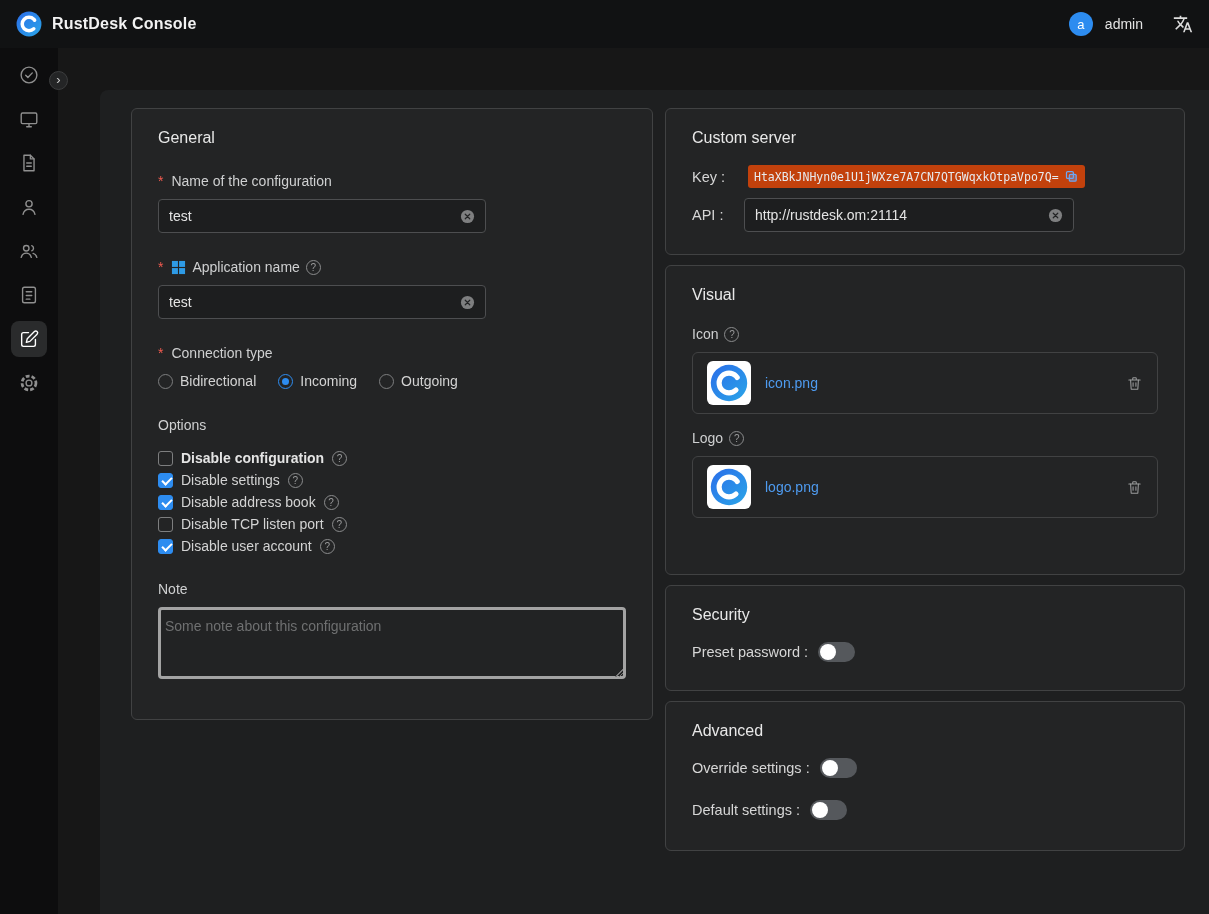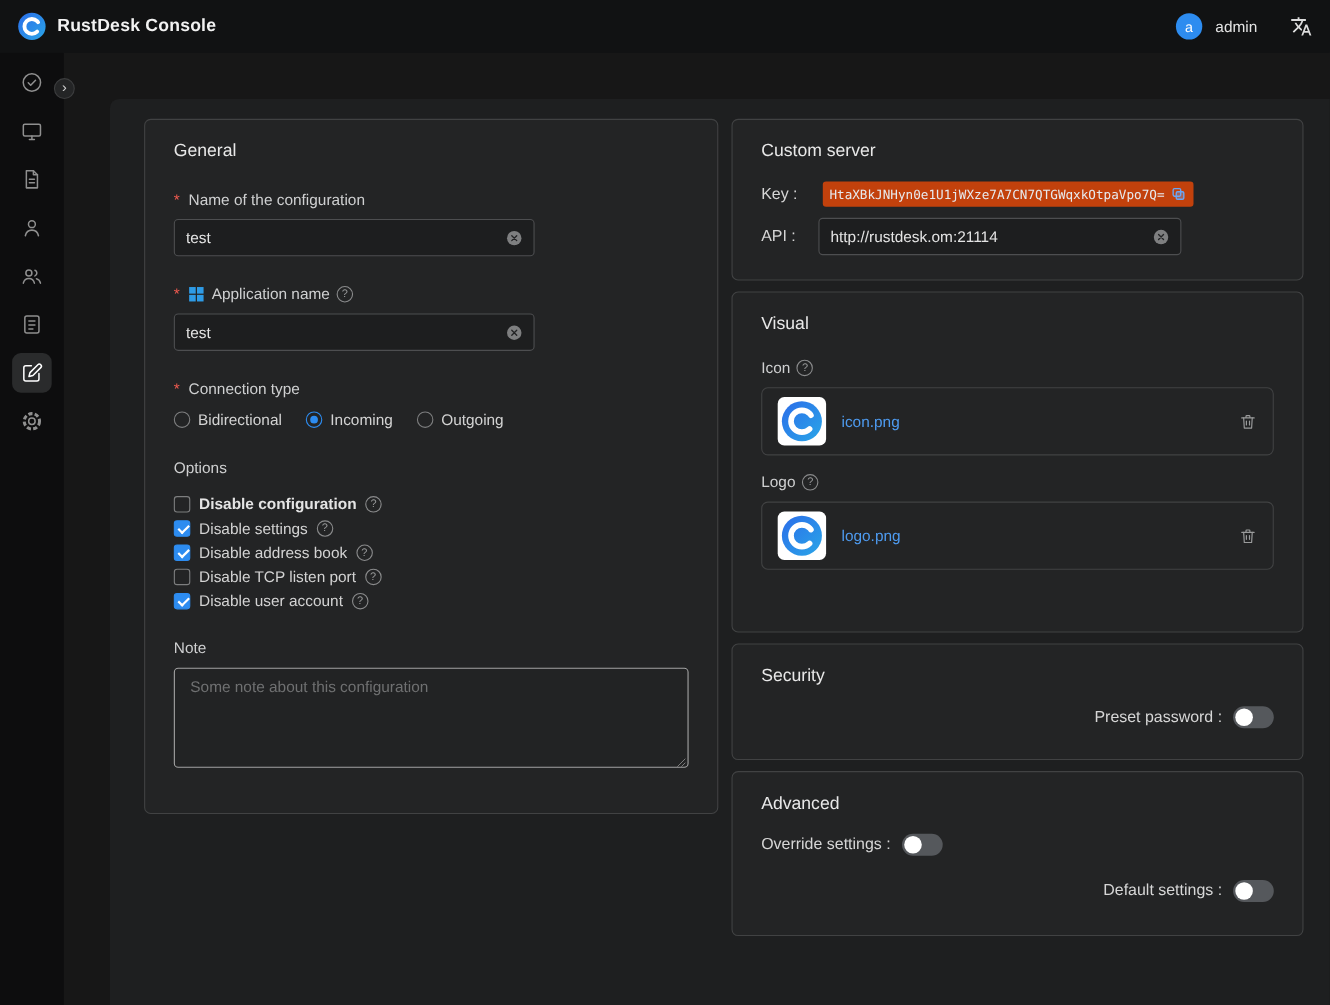--- a/index.html
+++ b/index.html
@@ -84,22 +84,22 @@
   .checkbox { width:15px; height:15px; border-radius:3px; border:1px solid #7d7e7f; background:transparent; position:relative; flex:none; cursor:pointer; }
   .checkbox.checked { background:#2d8cf0; border-color:#2d8cf0; }
   .checkbox.checked::after {
     content:""; position:absolute; left:4.5px; top:1.5px; width:4px; height:8px;
     border-right:2px solid #fff; border-bottom:2px solid #fff; transform:rotate(45deg);
   }
   .check-label.bold { font-weight:700; color:#e4e4e4; }
   
   .note-wrap { position:relative; }
   textarea.note {
-    width:100%; height:91px; background:#222324; border:1px solid #a3a3a3; border-radius:4px;
-    resize:none; padding:8px 14px; color:#e0e0e0; font-size:14px;
+    width:100%; height:72px; background:#222324; border:3px solid #a3a3a3; border-radius:4px;
+    resize:none; padding:8px 4px; color:#e0e0e0; font-size:14px;
     font-family:"Liberation Sans", sans-serif; outline:none;
   }
   textarea.note::placeholder { color:#6f7071; }
   .resize-grip {
     position:absolute; right:3px; bottom:6px; width:9px; height:9px;
     background:
       linear-gradient(135deg, transparent 0 55%, #7a7a7a 55% 62%, transparent 62% 75%, #7a7a7a 75% 82%, transparent 82%);
   }
   
   .srv-row { display:flex; align-items:center; margin-bottom:10px; }
@@ -121,21 +121,21 @@
   }
   .thumb {
     width:44px; height:44px; background:#ffffff; border-radius:6px;
     display:flex; align-items:center; justify-content:center; flex:none;
   }
   .file-link { margin-left:14px; font-size:14px; color:#4e9bf0; cursor:pointer; }
   .trash-btn { margin-left:auto; display:flex; cursor:pointer; color:#9a9b9c; }
   .visual-card { padding-bottom:56px; }
   
   .toggle-row { display:flex; align-items:center; margin-bottom:22px; }
-  .toggle-row:last-child { margin-bottom:6px;justify-content:flex-end; }
+  .toggle-row:last-child { margin-bottom:6px; }
   .toggle-label { font-size:14.5px; color:#d6d6d6; }
   .toggle {
     width:37px; height:20px; border-radius:10px; background:#55585c; margin-left:10px;
     position:relative; cursor:pointer; flex:none;
   }
   .toggle .knob {
     position:absolute; left:2px; top:2px; width:16px; height:16px; border-radius:50%;
     background:#ffffff;
   }
   .mt4 { margin-top:4px; }

